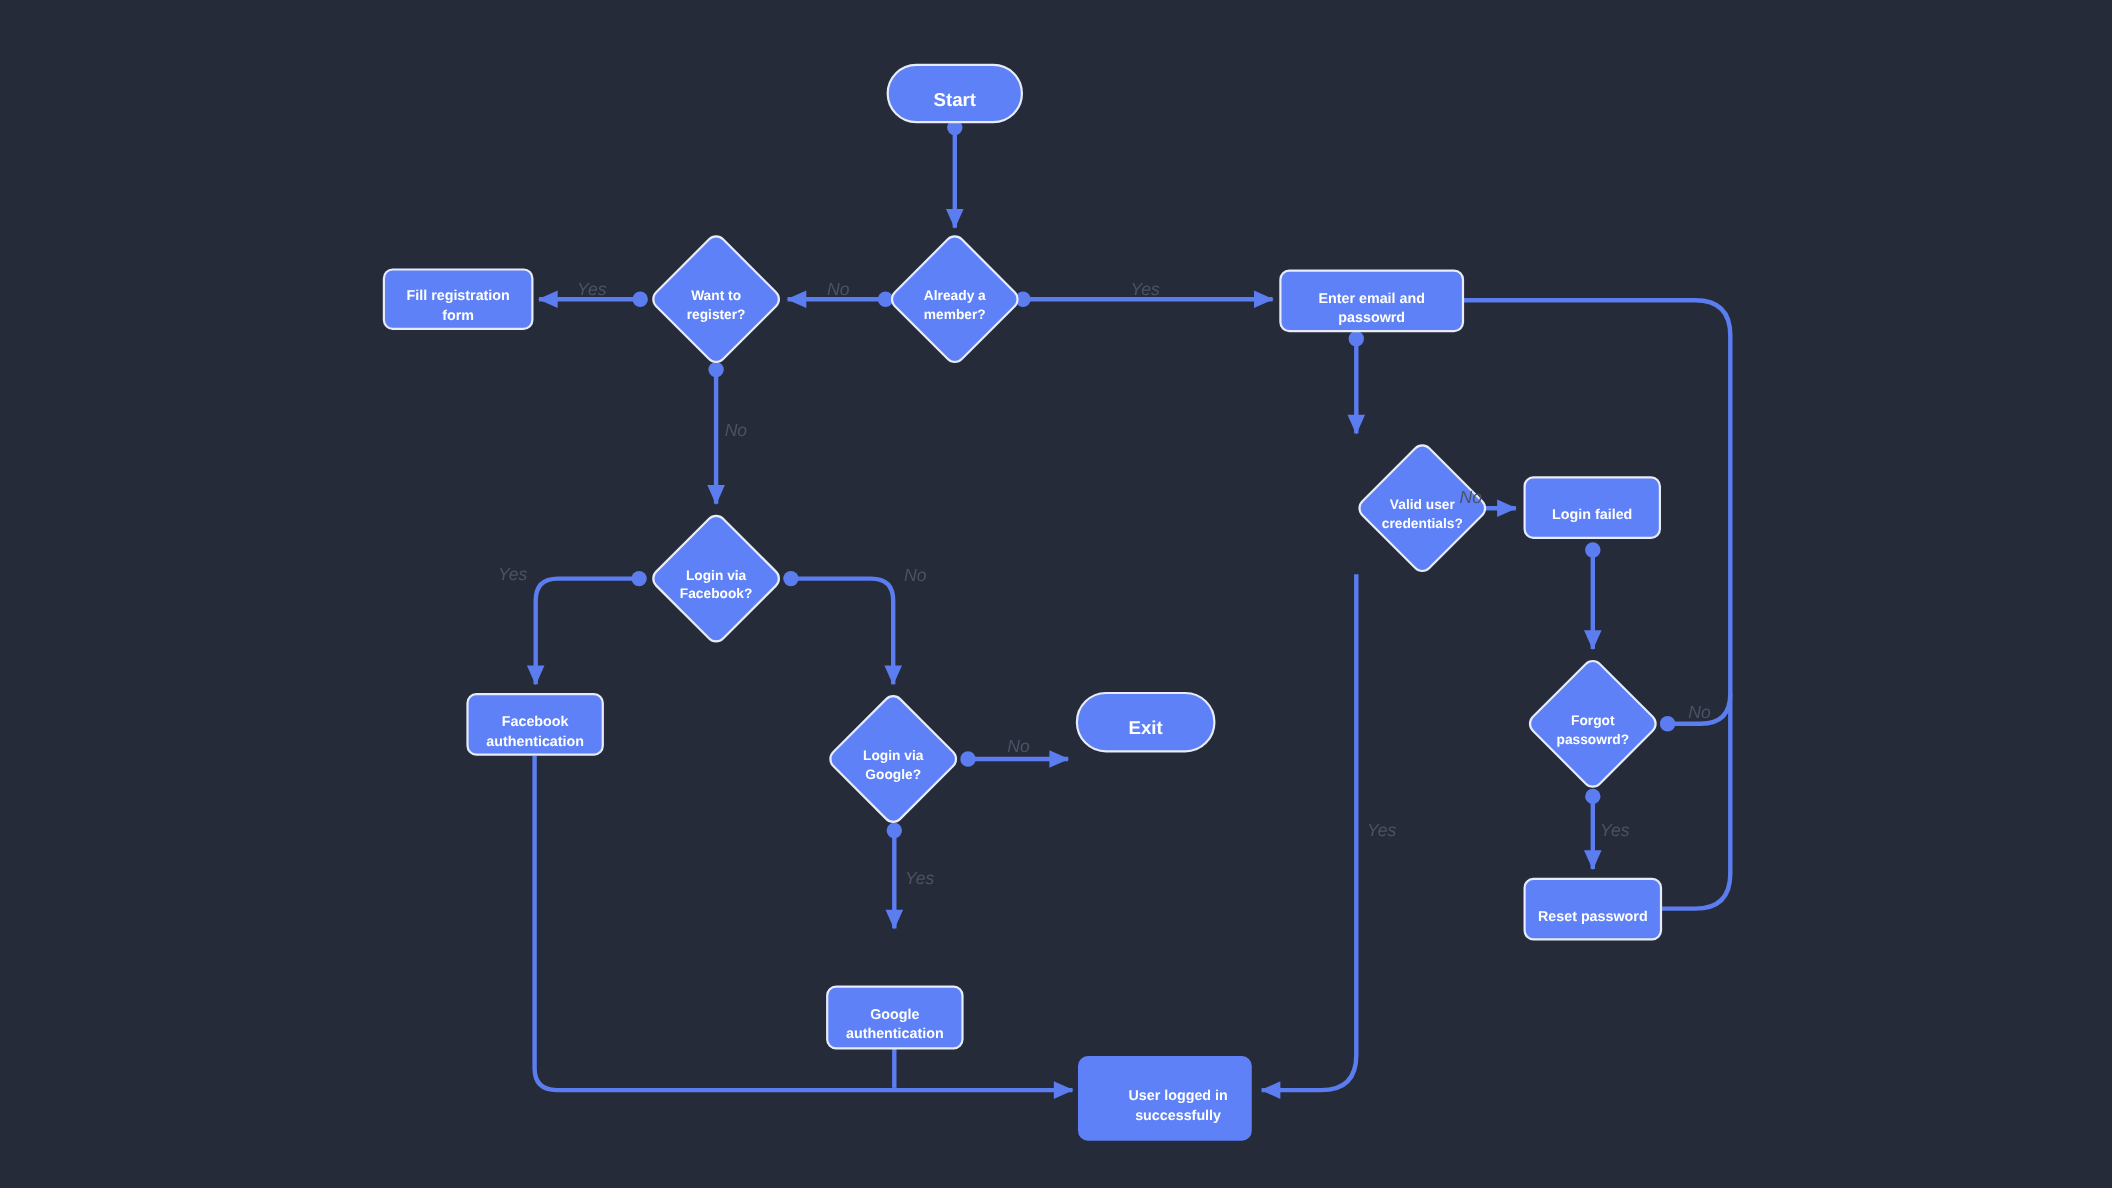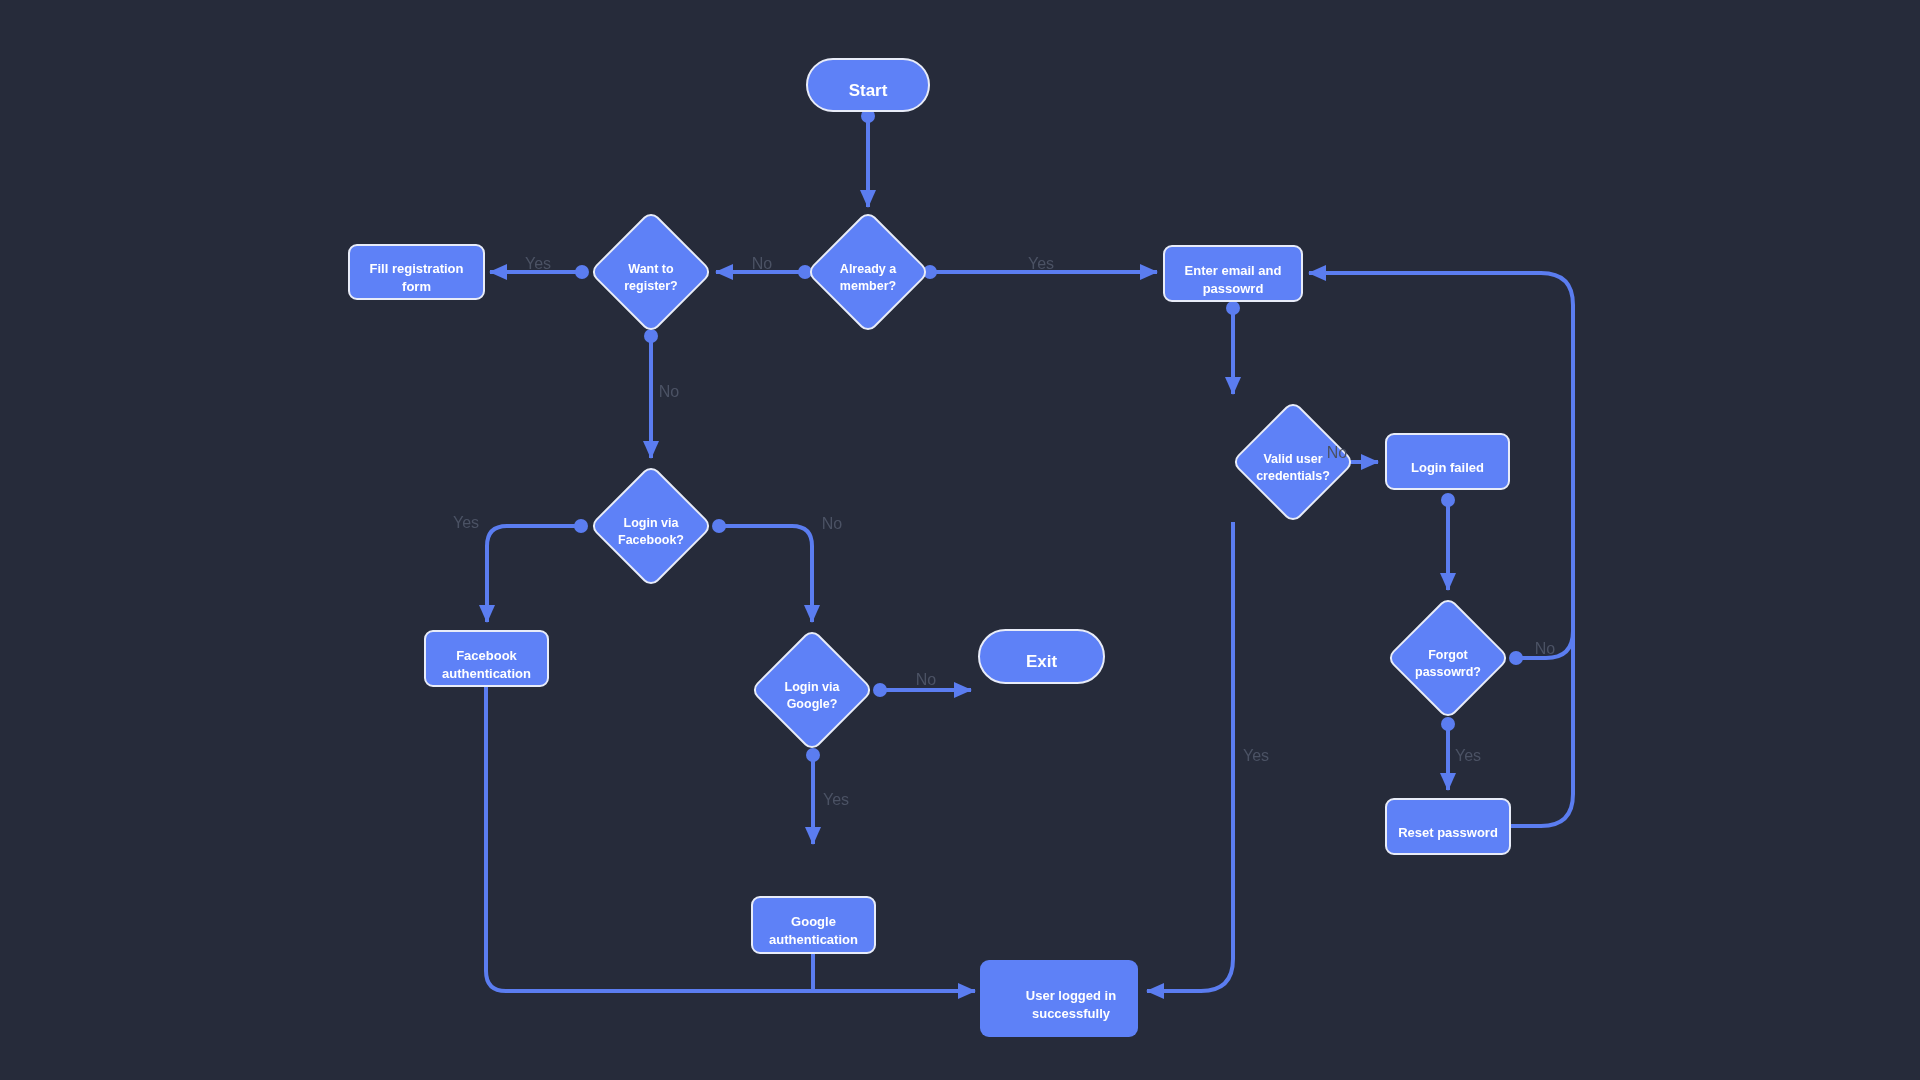--- a/index.html
+++ b/index.html
@@ -24,21 +24,21 @@
   .diamond .dshape {
     position:absolute; left:50%; top:50%; width:84px; height:84px;
     transform:translate(-50%,-50%) rotate(45deg);
     background:#5E81F7; border:2px solid #E8ECF8; border-radius:10px;
   }
   .nlabel { position:relative; z-index:1;margin-top:12px; }
   .diamond .nlabel { width:100px; font-size:12.5px; }
 
   .elabel {
     position:absolute; transform:translate(-50%,-50%);
-    color:#4B5264; font-size:16px; font-weight:400; white-space:nowrap;
+    color:#4B5264; font-size:16px; font-weight:400; white-space:nowrap;font-style:italic;
   }
 </style>
 </head>
 <body>
 
 <div class="canvas">
 
   <svg class="edge-layer" viewBox="0 0 1920 1080">
     <defs>
       <marker id="arrow" viewBox="0 0 20 20" refX="18" refY="10" markerWidth="20" markerHeight="20" markerUnits="userSpaceOnUse" orient="auto">
@@ -92,21 +92,21 @@
 
   <div class="node diamond" style="left:807px;top:211px;width:122px;height:122px;">
     <div class="dshape"></div>
     <span class="nlabel">Already a member?</span>
   </div>
 
   <div class="node rect" style="left:348px;top:244px;width:137px;height:56px;">
     <span class="nlabel">Fill registration form</span>
   </div>
 
-  <div class="node rect" style="left:1163px;top:245px;width:140px;height:57px;">
+  <div class="node rect" style="left:1163px;top:245px;width:168px;height:57px;">
     <span class="nlabel">Enter email and passowrd</span>
   </div>
 
   <div class="node diamond" style="left:1232px;top:401px;width:122px;height:122px;">
     <div class="dshape"></div>
     <span class="nlabel">Valid user credentials?</span>
   </div>
 
   <div class="node rect" style="left:1385px;top:433px;width:125px;height:57px;">
     <span class="nlabel">Login failed</span>

